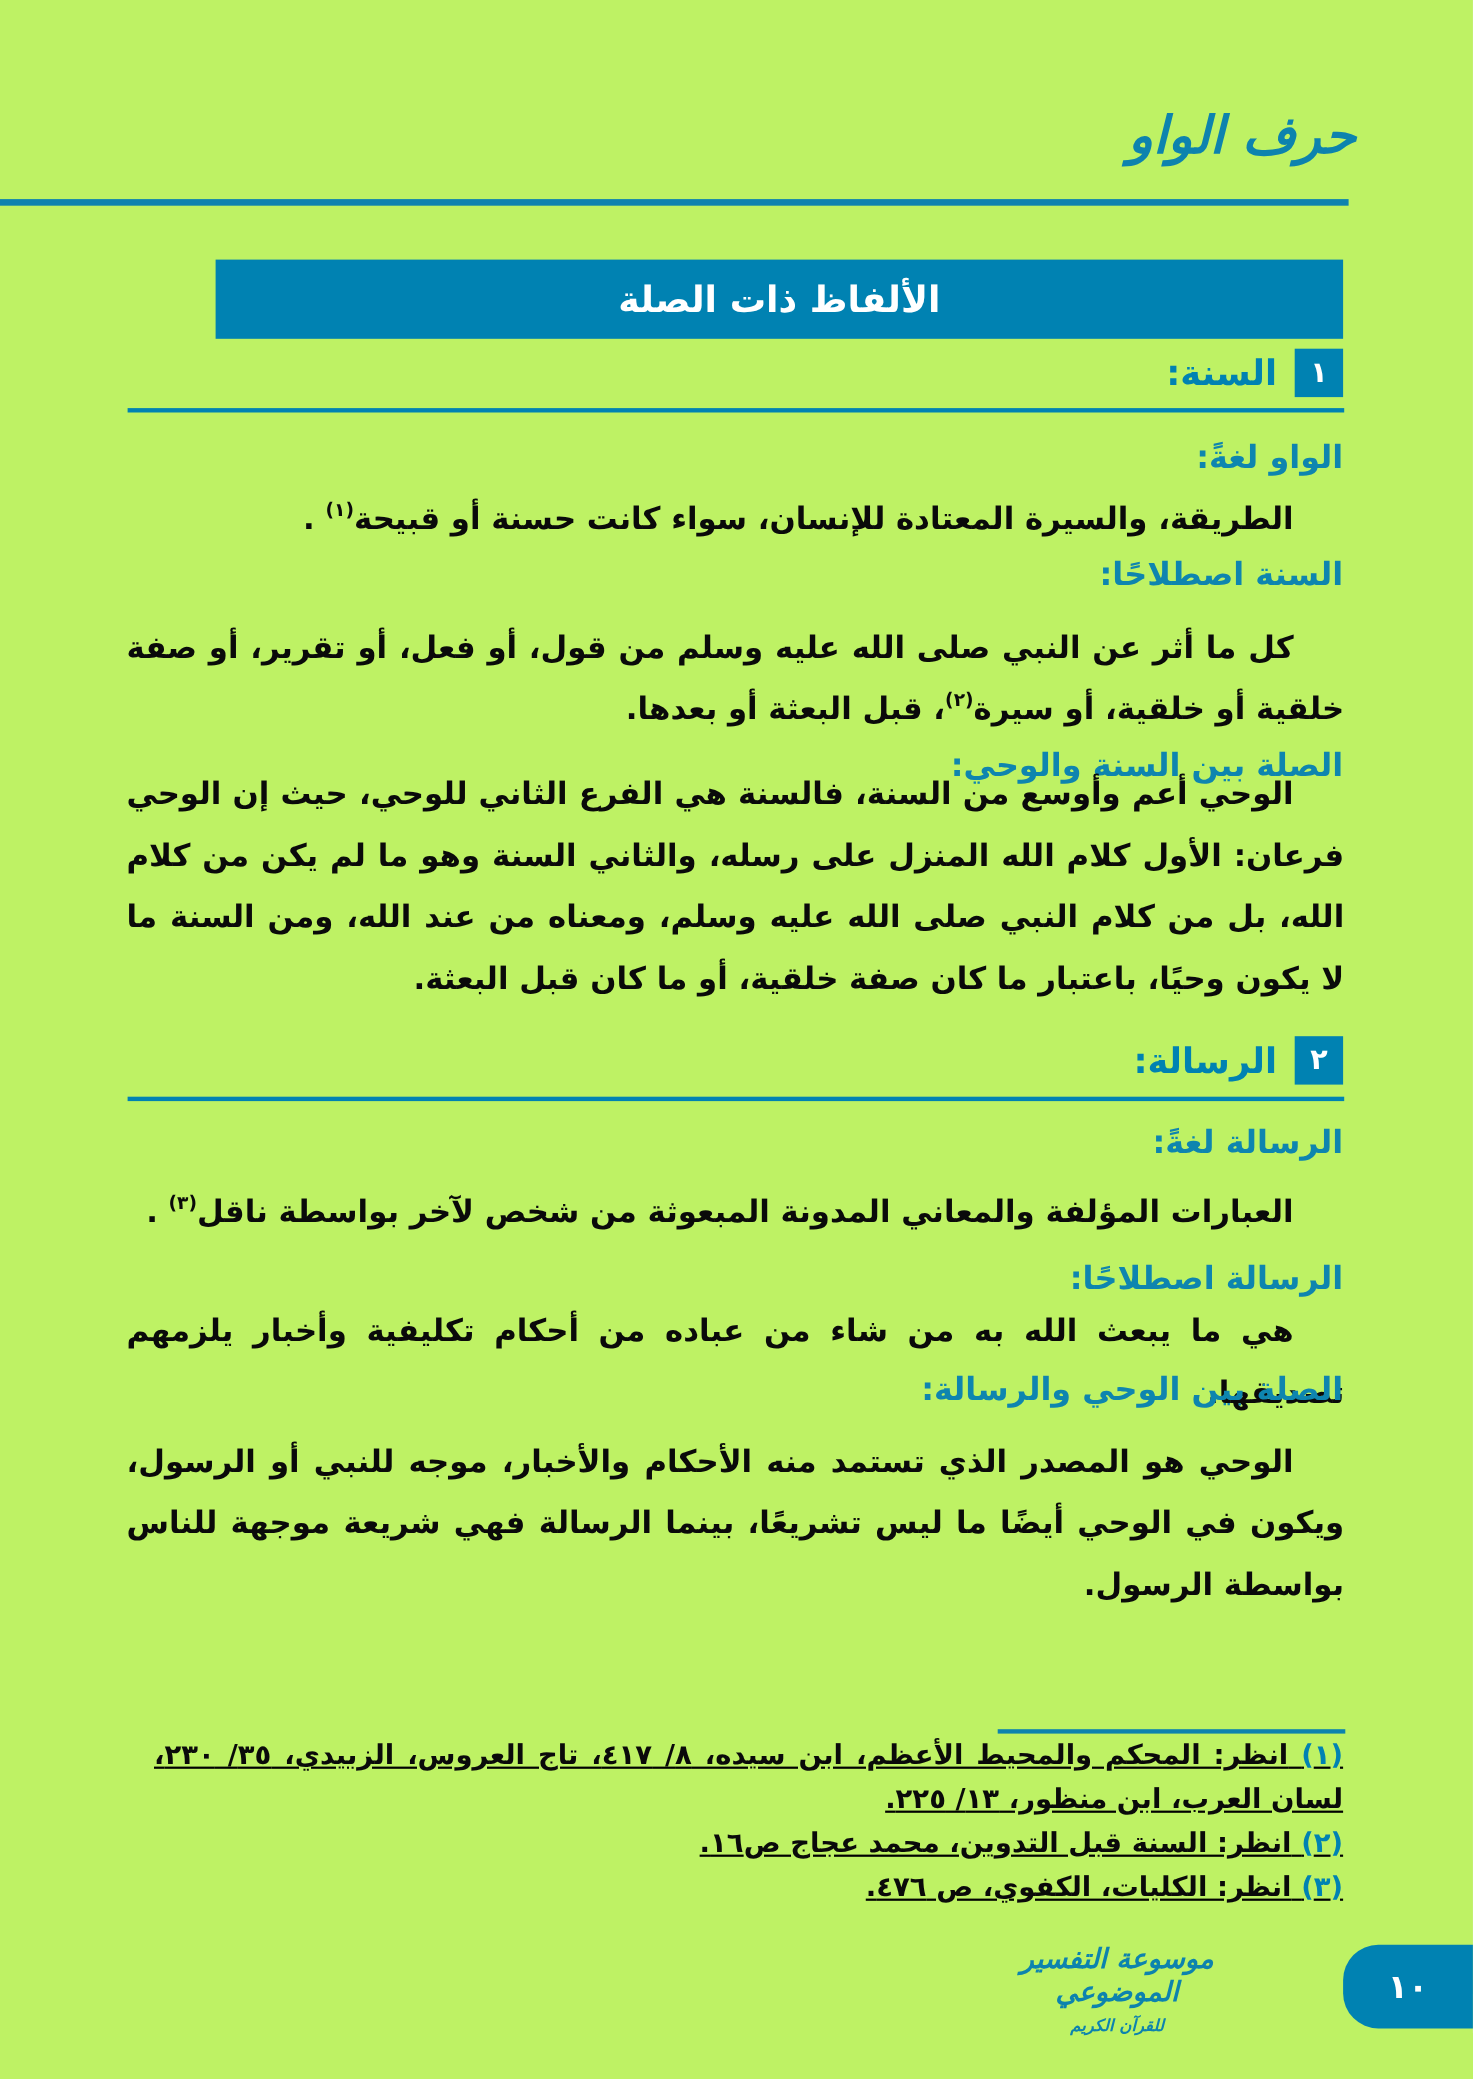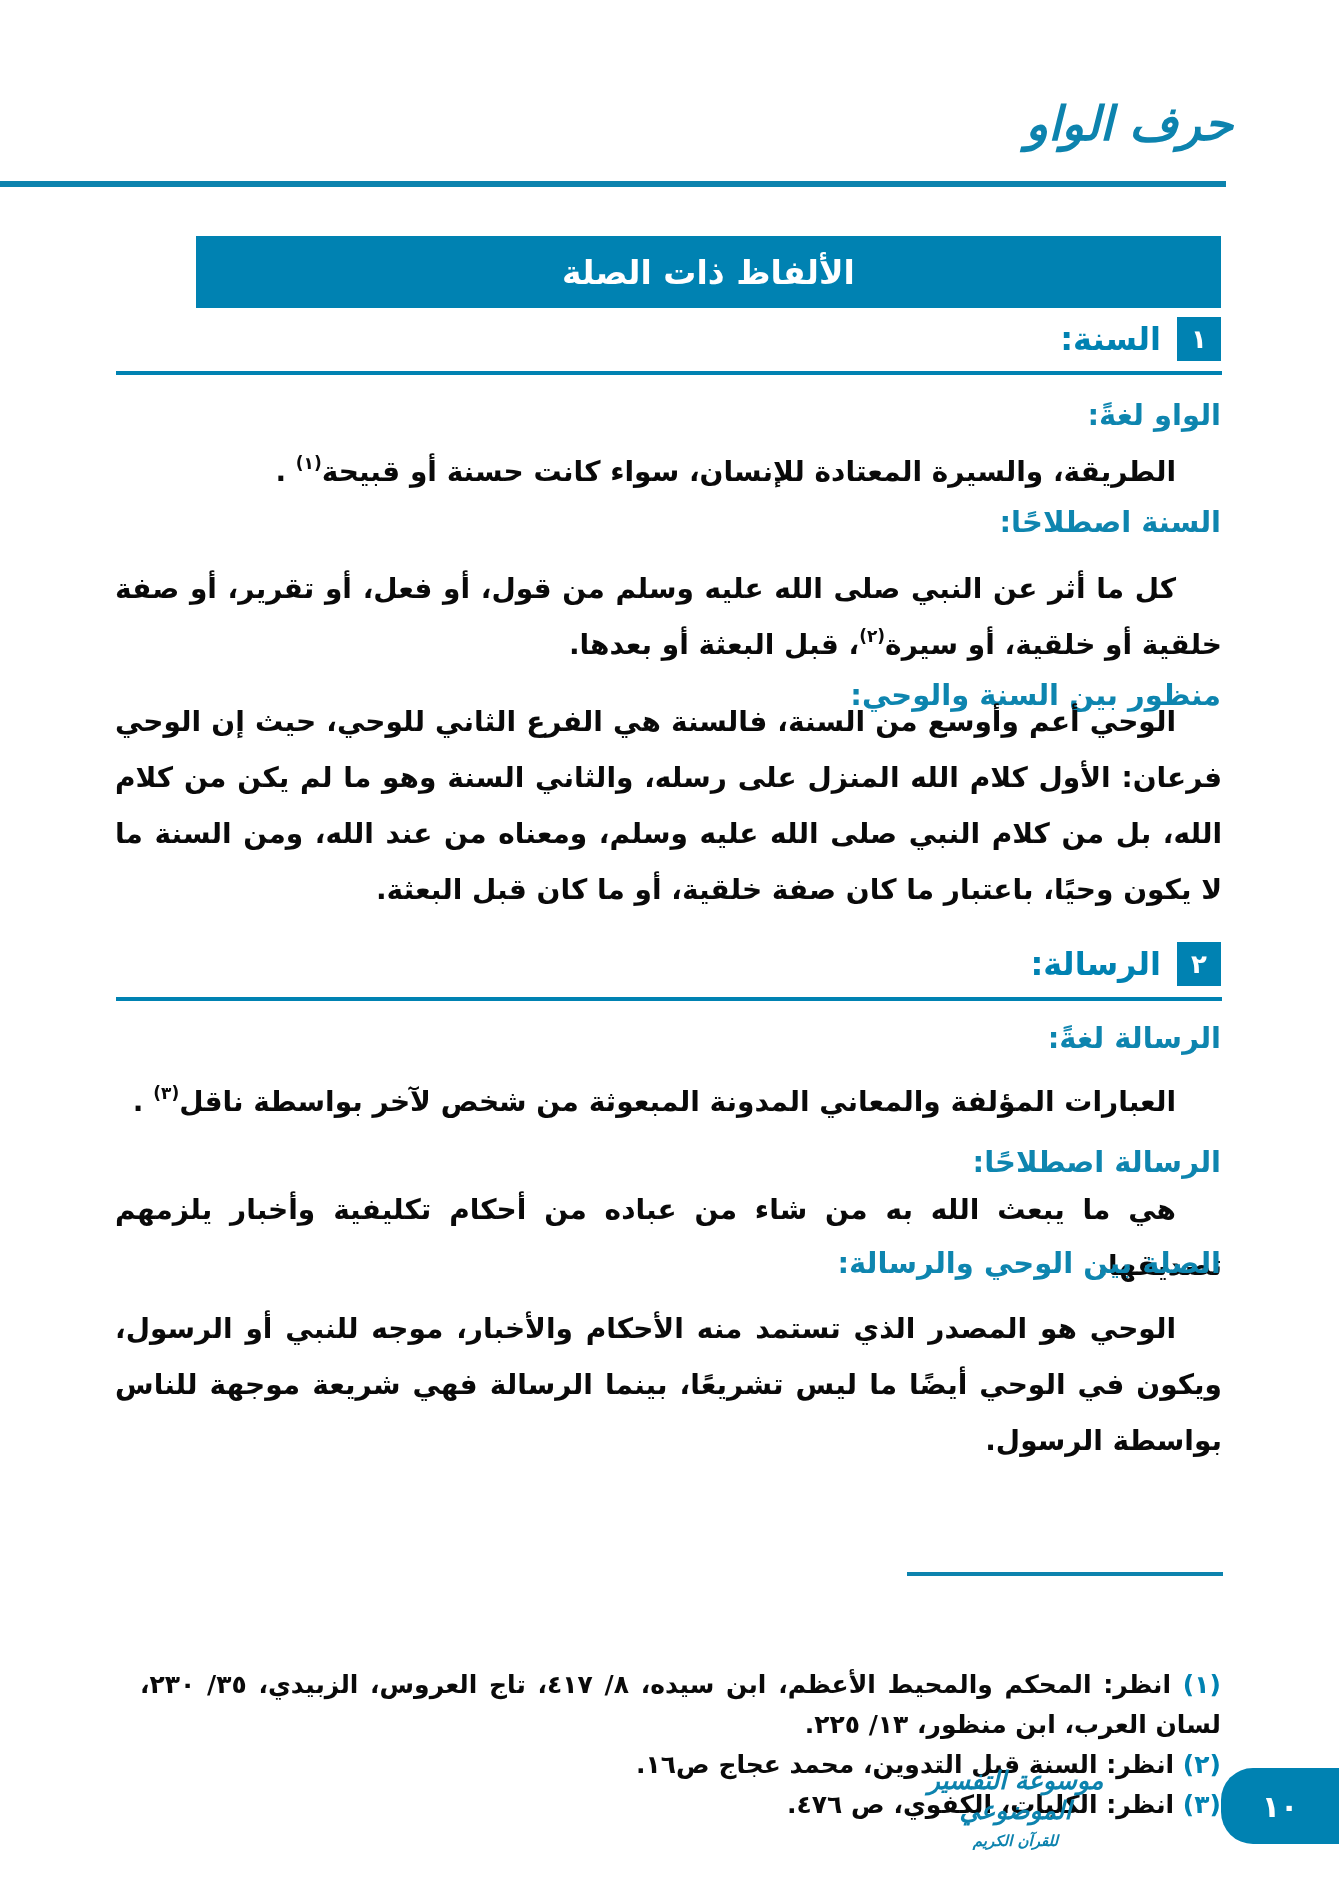--- a/index.html
+++ b/index.html
@@ -1,20 +1,20 @@
 <!DOCTYPE html>
 <html lang="ar" dir="rtl"><head>
 <meta charset="utf-8">
 <style>
   html,body{margin:0;padding:0;background:#e8e8e8;}
   .page{
     position:relative;
     width:1339px;height:1890px;
     margin:0 auto;
-    background:#ffffff;
+    background:#bef264;
     font-family:"DejaVu Sans", sans-serif;
     direction:rtl;
     overflow:hidden;
     color:#000;
   }
   
   .chapter-title{
     position:absolute; top:96px; right:106px;
     font-size:47px; font-weight:bold; font-style:italic;
     color:#0d83ae; letter-spacing:-1px; white-space:nowrap;
@@ -68,22 +68,22 @@
   .sup-ref{
     font-size:17px; font-weight:bold;
     position:relative; top:-12px;
   }
   
   .fn-rule{
     position:absolute; top:1572px; right:116px; width:316px; height:4px;
     background:#0d83ae;
   }
   .footnotes{
-    position:absolute; top:1665px; right:118px; left:140px;
-    font-size:25px; font-weight:bold; line-height:40px;
+    position:absolute; top:1576px; right:118px; left:140px;
+    font-size:25px; font-weight:bold; line-height:40px;text-decoration:underline;
   }
   .footnote{ text-align:justify; }
   .fn-num{ color:#0082b2; }
   .fn-text{ color:#0a0a0a; }
   
   .logo{
     position:absolute; top:1766px; right:226px; width:195px;
     text-align:center; color:#0d83ae;
   }
   .logo-l1{
@@ -122,21 +122,21 @@
   <div class="subhead sh0a">الواو لغةً:</div>
   <div class="para p0a">
     <span>الطريقة، والسيرة المعتادة للإنسان، سواء كانت حسنة أو قبيحة</span><span class="sup-ref">(١)</span><span> .</span>
   </div>
 
   <div class="subhead sh0b">السنة اصطلاحًا:</div>
   <div class="para p0b">
     <span>كل ما أثر عن النبي صلى الله عليه وسلم من قول، أو فعل، أو تقرير، أو صفة خلقية أو خلقية، أو سيرة</span><span class="sup-ref">(٢)</span><span>، قبل البعثة أو بعدها.</span>
   </div>
 
-  <div class="subhead sh0c">منظور بين السنة والوحي:</div>
+  <div class="subhead sh0c">الصلة بين السنة والوحي:</div>
   <div class="para p0c">
     <span>الوحي أعم وأوسع من السنة، فالسنة هي الفرع الثاني للوحي، حيث إن الوحي فرعان: الأول كلام الله المنزل على رسله، والثاني السنة وهو ما لم يكن من كلام الله، بل من كلام النبي صلى الله عليه وسلم، ومعناه من عند الله، ومن السنة ما لا يكون وحيًا، باعتبار ما كان صفة خلقية، أو ما كان قبل البعثة.</span>
   </div>
 
   <div class="sec-head s1">
     <span class="num-badge">٢</span>
     <span class="sec-title">الرسالة:</span>
   </div>
   <div class="rule r1"></div>
 

